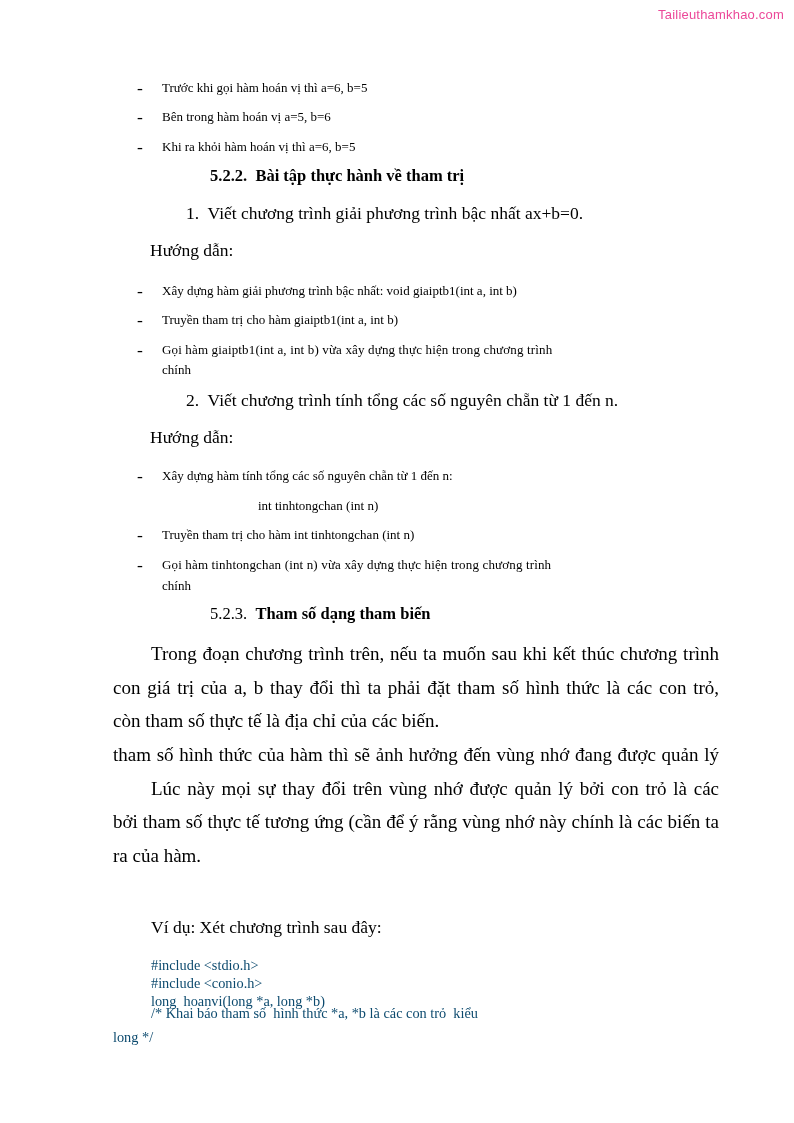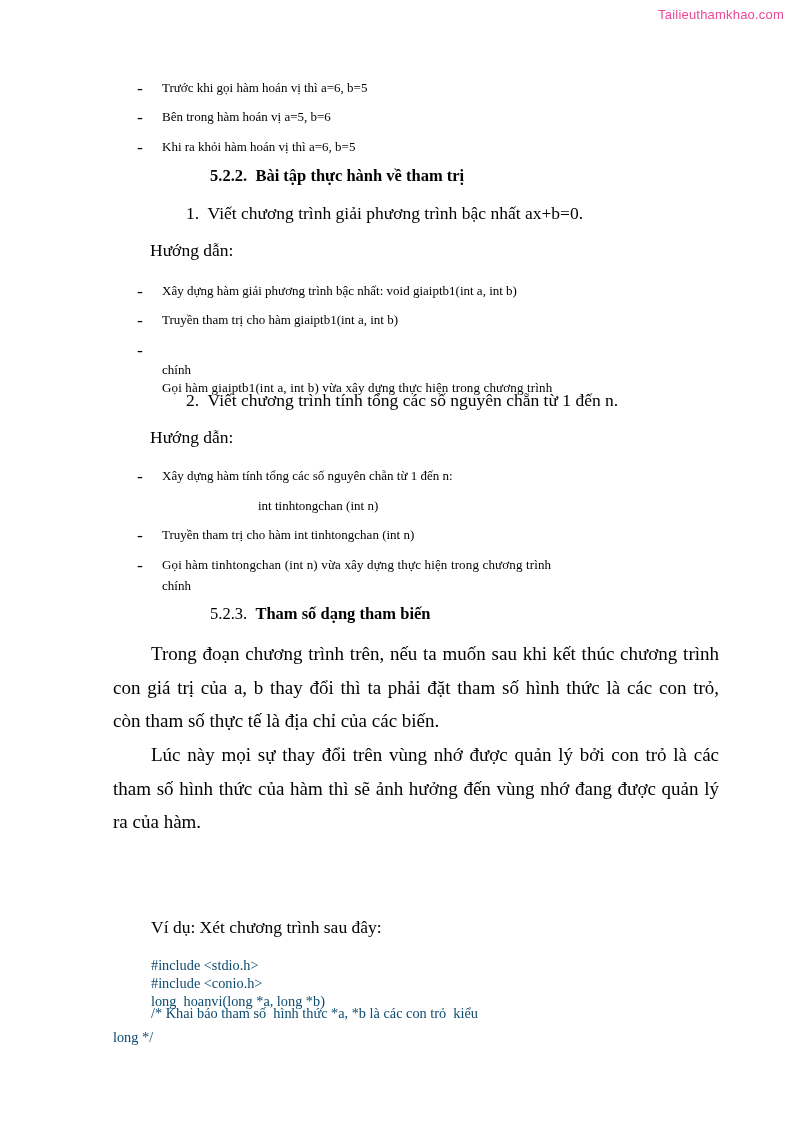--- a/index.html
+++ b/index.html
@@ -100,21 +100,21 @@
 <div class="abs" style="top:240px; left:150px;">Hướng dẫn:</div>
 
 <div>
   <span class="dash" style="top:281px;">-</span>
   <span class="bullet-text" style="top:281px;">Xây dựng hàm giải phương trình bậc nhất: void giaiptb1(int a, int b)</span>
 
   <span class="dash" style="top:310px;">-</span>
   <span class="bullet-text" style="top:310px;text-align:center;">Truyền tham trị cho hàm giaiptb1(int a, int b)</span>
 
   <span class="dash" style="top:340px;">-</span>
-  <span class="bullet-text" style="top:340px; letter-spacing:0.15px;margin-top:38px;">Gọi hàm giaiptb1(int a, int b) vừa xây dựng thực hiện trong chương trình</span>
+  <span class="bullet-text" style="top:340px; letter-spacing:0.15px;">Gọi hàm giaiptb1(int a, int b) vừa xây dựng thực hiện trong chương trình</span>
   <span class="bullet-text" style="top:360px;">chính</span>
 </div>
 
 <div class="abs" style="top:390px; left:186px;">
   <span>2.</span>&nbsp;
   <span>Viết chương trình tính tổng các số nguyên chẵn từ 1 đến n.</span>
 </div>
 
 <div class="abs" style="top:427px; left:150px;">Hướng dẫn:</div>
 
@@ -136,22 +136,23 @@
   <span class="bold">Tham số dạng tham biến</span>
 </div>
 
 <div class="para" style="top:637px;">
   <span class="line" style="padding-left:38px;">Trong đoạn chương trình trên, nếu ta muốn sau khi kết thúc chương trình</span>
   <span class="line">con giá trị của a, b thay đổi thì ta phải đặt tham số hình thức là các con trỏ,</span>
   <span class="line last">còn tham số thực tế là địa chỉ của các biến.</span>
 </div>
 
 <div class="para" style="top:738px;">
+  <span class="line">tham số hình thức của hàm thì sẽ ảnh hưởng đến vùng nhớ đang được quản lý</span>
   <span class="line" style="padding-left:38px;">Lúc này mọi sự thay đổi trên vùng nhớ được quản lý bởi con trỏ là các</span>
-  <span class="line">tham số hình thức của hàm thì sẽ ảnh hưởng đến vùng nhớ đang được quản lý</span>
+  <span class="line">bởi tham số thực tế tương ứng (cần để ý rằng vùng nhớ này chính là các biến ta</span>
   <span class="line last">ra của hàm.</span>
 </div>
 
 <div class="abs" style="top:917px; left:151px;">Ví dụ: Xét chương trình sau đây:</div>
 
 <div>
   <div class="code" style="top:956px; left:151px;">#include &lt;stdio.h&gt;</div>
   <div class="code" style="top:974px; left:151px;">#include &lt;conio.h&gt;</div>
   <div class="code" style="top:992px; left:151px;">long  hoanvi(long *a, long *b)</div>
   <div class="code" style="top:1004px; left:151px;">/* Khai báo tham số  hình thức *a, *b là các con trỏ  kiểu</div>

